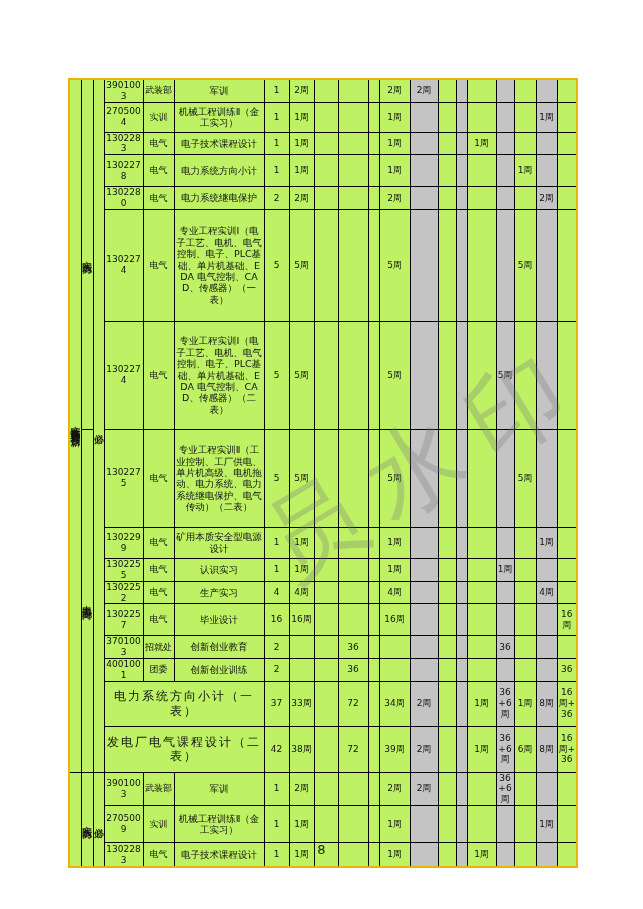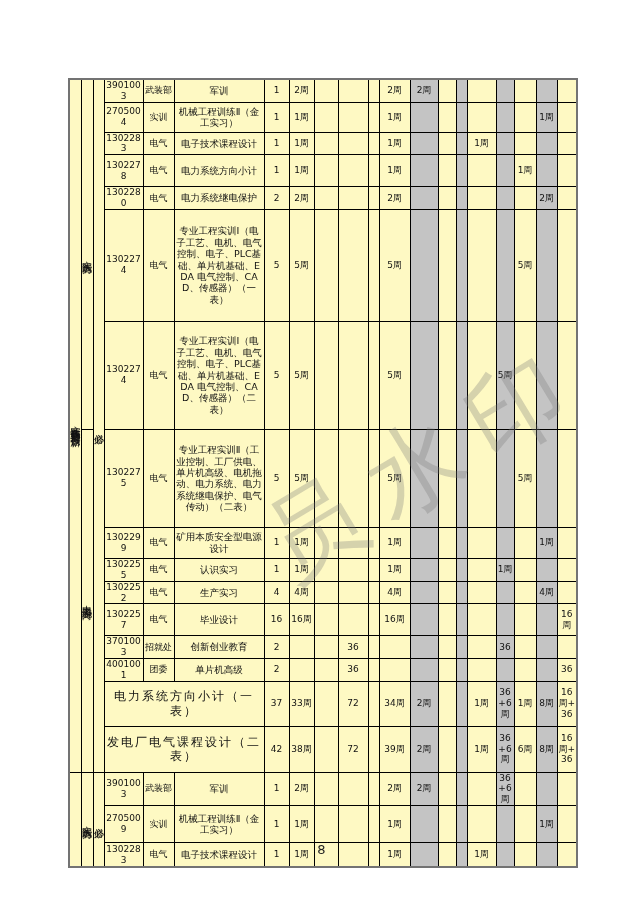--- a/index.html
+++ b/index.html
@@ -5,21 +5,21 @@
   html,body{margin:0;padding:0;}
   body{
     width:643px;height:909px;background:#ffffff;position:relative;
     font-family:"DejaVu Sans","Liberation Sans",sans-serif;color:#111;
     overflow:hidden;
   }
   #sheet{position:absolute;left:0;top:0;width:643px;height:909px;background:#fff;}
   table#curr{
     position:absolute;left:68px;top:78px;
     border-collapse:collapse;table-layout:fixed;width:508px;
-    border:2px solid #737373;background:#fef9c3;
+    border:2px solid #eab308;background:#bef264;
   }
   #curr td{
     border:1px solid #000;
     font-size:9px;line-height:1.2;
     text-align:center;vertical-align:middle;
     padding:0;word-break:break-all;overflow:hidden;
   }
   #curr td.name-cell{font-size:9.5px;padding:0 1px;}
   #curr td.label-cell{font-size:12px;letter-spacing:2px;}
   #curr td.vcell{padding:0;}
@@ -316,21 +316,21 @@
           <td></td>
           <td></td>
           <td>36</td>
           <td></td>
           <td></td>
           <td></td>
         </tr>
         <tr style="height: 18px;">
           <td>4001001</td>
           <td>团委</td>
-          <td class="name-cell">单片机高级</td>
+          <td class="name-cell">创新创业训练</td>
           <td>2</td>
           <td></td>
           <td></td>
           <td>36</td>
           <td></td>
           <td></td>
           <td></td>
           <td></td>
           <td></td>
           <td></td>

